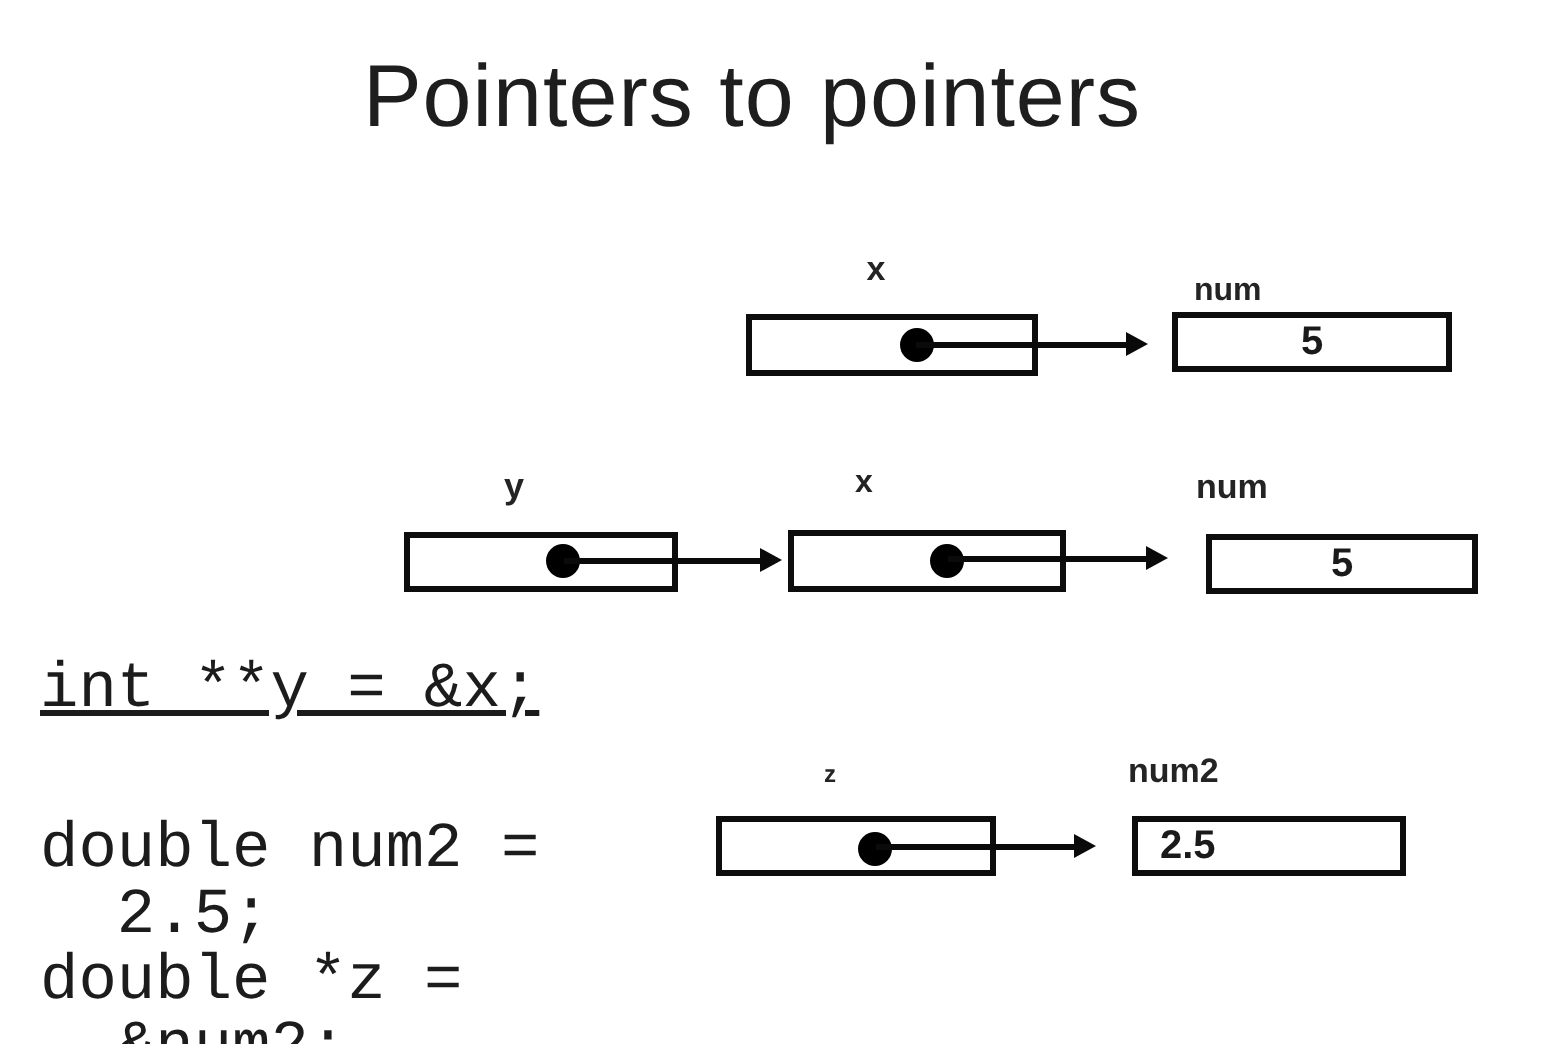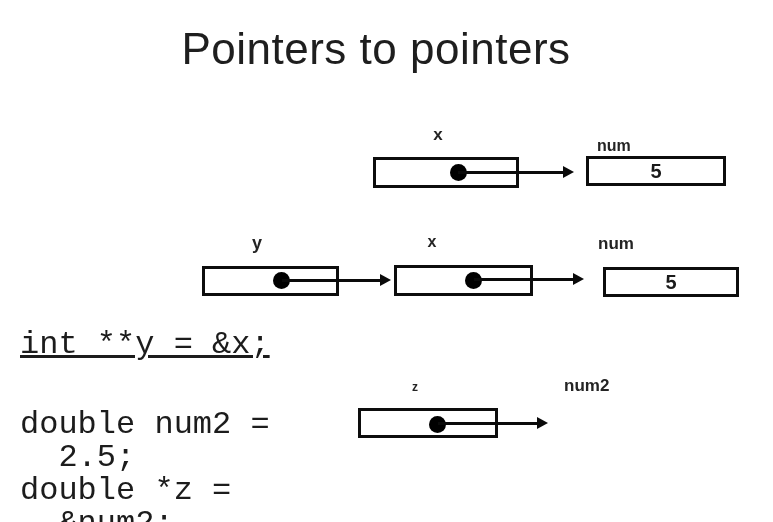--- a/index.html
+++ b/index.html
@@ -160,14 +160,17 @@
   </div>
 
   <div class="blabel" id="lbl-z">z</div>
   <div class="mbox" id="box-z"></div>
   <div class="dot" id="dot-z"></div>
   <div class="arrow" id="arrow-4">
     <div class="shaft"></div>
     <div class="head"></div>
   </div>
   <div class="blabel" id="lbl-num2b">num2</div>
+  <div class="mbox left-val" id="box-num2b">
+    <span class="bvalue">2.5</span>
+  </div>
 
 </div>
 
 </body></html>

